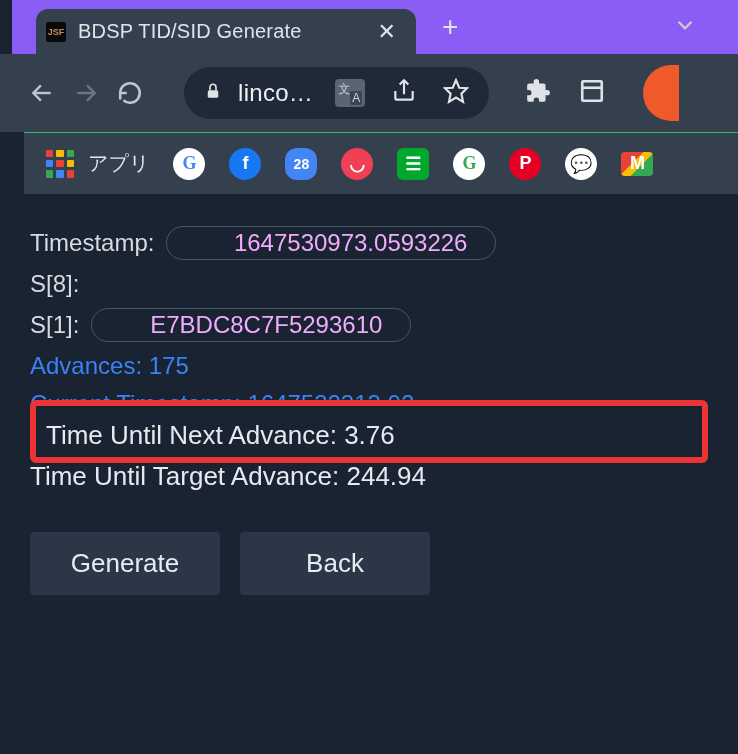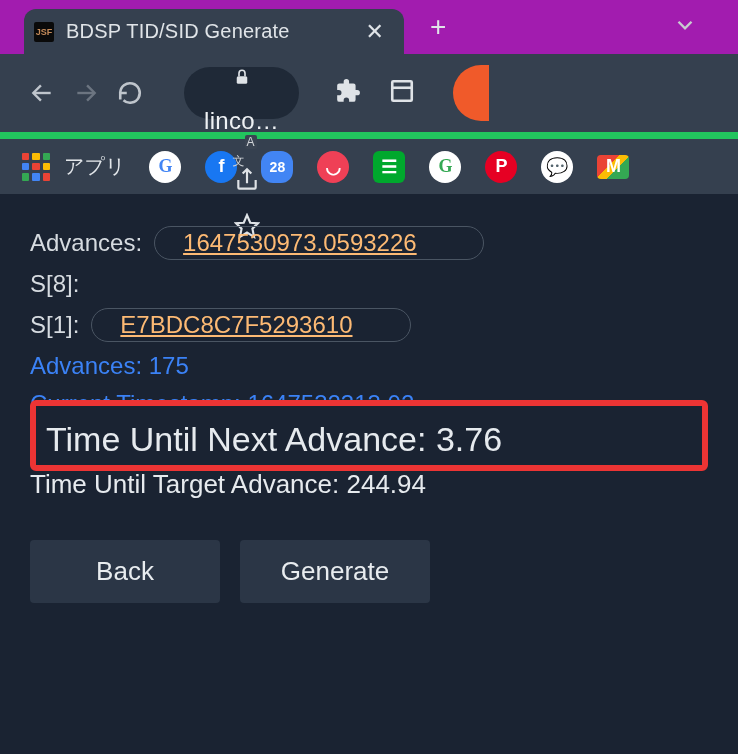--- a/index.html
+++ b/index.html
@@ -9,24 +9,25 @@
     background: #1a2332;
     font-family: -apple-system, BlinkMacSystemFont, "Segoe UI", Arial, sans-serif;
     color: #e8ecef;
     overflow: hidden;
     position: relative;
   }
 
   
   .tab-bar {
     height: 54px;
-    background: #a21caf;
+    background: #8b5cf6;
     display: flex;
     align-items: center;
     padding-left: 24px;
+    margin-left: 12px;
   }
   .tab {
     display: flex;
     align-items: center;
     background: #35404f;
     height: 45px;
     padding: 0 16px 0 10px;
     border-top-left-radius: 12px;
     border-top-right-radius: 12px;
     gap: 12px;
@@ -91,21 +92,20 @@
 
   .omnibox {
     background: #1f2937;
     border-radius: 30px;
     height: 52px;
     display: flex;
     align-items: center;
     padding: 0 20px;
     gap: 16px;
     margin-left: 24px;
-    flex-direction: column;
   }
   .lock-icon { color: #dfe3e7; }
   .lock-icon svg { width: 18px; height: 20px; }
   .url-text {
     font-size: 24px;
     color: #eef1f4;
     letter-spacing: 0.3px;
   }
   .translate-icon {
     width: 30px; height: 28px;
@@ -155,21 +155,22 @@
   }
 
   
   .bookmarks {
     height: 62px;
     background: #35404f;
     display: flex;
     align-items: center;
     padding: 0 22px;
     gap: 24px;
-    border-top: 7px solid #22c55e;
+    border-top: 1px solid #22c55e;
+    margin-left: 24px;
   }
   .apps-grid {
     width: 28px; height: 28px;
     display: grid;
     grid-template-columns: repeat(3, 1fr);
     grid-template-rows: repeat(3, 1fr);
     gap: 3px;
   }
   .apps-grid span { border-radius: 1px; }
   .apps-label {
@@ -218,24 +219,23 @@
     margin-bottom: 10px;
     font-size: 24px;
     color: #d6dbe0;
   }
   .row-label { margin-right: 12px; }
   .pill {
     border: 1.5px solid #4a5563;
     border-radius: 20px;
     padding: 2px 28px;
     font-size: 24px;
-    color: #fdba74;
+    color: #f0abfc;
     min-width: 120px;
-    text-align: left;
-    text-decoration: underline;
+    text-align: right;
   }
   .pill.ts { min-width: 330px; }
   .pill.hex { min-width: 320px; }
   .pill.ta { min-width: 160px; }
 
   .text-row {
     font-size: 24px;
     color: #3b82f6;
     margin-bottom: 10px;
   }
@@ -243,21 +243,21 @@
   .highlight-box {
     border: 6px solid #ec3434;
     border-radius: 6px;
     padding: 14px 10px 6px 10px;
     margin-bottom: 2px;
     margin-top: -18px;
     background: #1a2332;
     position: relative;
   }
   .highlight-inner {
-    font-size: 34px;
+    font-size: 26px;
     color: #e6eaee;
   }
   .clipped-top {
     margin-bottom: -6px;
     position: relative;
     z-index: 0;
     overflow: hidden;
     height: 28px;
   }
   .clipped-top .text-row {
@@ -382,21 +382,21 @@
   <div class="bm-icon bm-ever">☰</div>
   <div class="bm-icon bm-google2">G</div>
   <div class="bm-icon bm-pin">P</div>
   <div class="bm-icon bm-chat">💬</div>
   <div class="bm-gmail"></div>
 </div>
 
 <div class="content">
 
   <div class="row">
-    <span class="row-label">Advances:</span>
+    <span class="row-label">Timestamp:</span>
     <span class="pill ts">1647530973.0593226</span>
   </div>
 
   <div class="row">
     <span class="row-label">S[8]:</span>
   </div>
 
   <div class="row">
     <span class="row-label">S[1]:</span>
     <span class="pill hex">E7BDC8C7F5293610</span>
@@ -409,17 +409,17 @@
     <div class="text-row">Current Timestamp: 1647532313.02</div>
   </div>
 
   <div class="highlight-box">
     <div class="highlight-inner">Time Until Next Advance: 3.76</div>
   </div>
 
   <div class="clipped-bottom">Time Until Target Advance: 244.94</div>
 
   <div class="button-row">
+    <button class="btn">Generate</button>
     <button class="btn">Back</button>
-    <button class="btn">Generate</button>
   </div>
 
 </div>
 
 </body></html>

